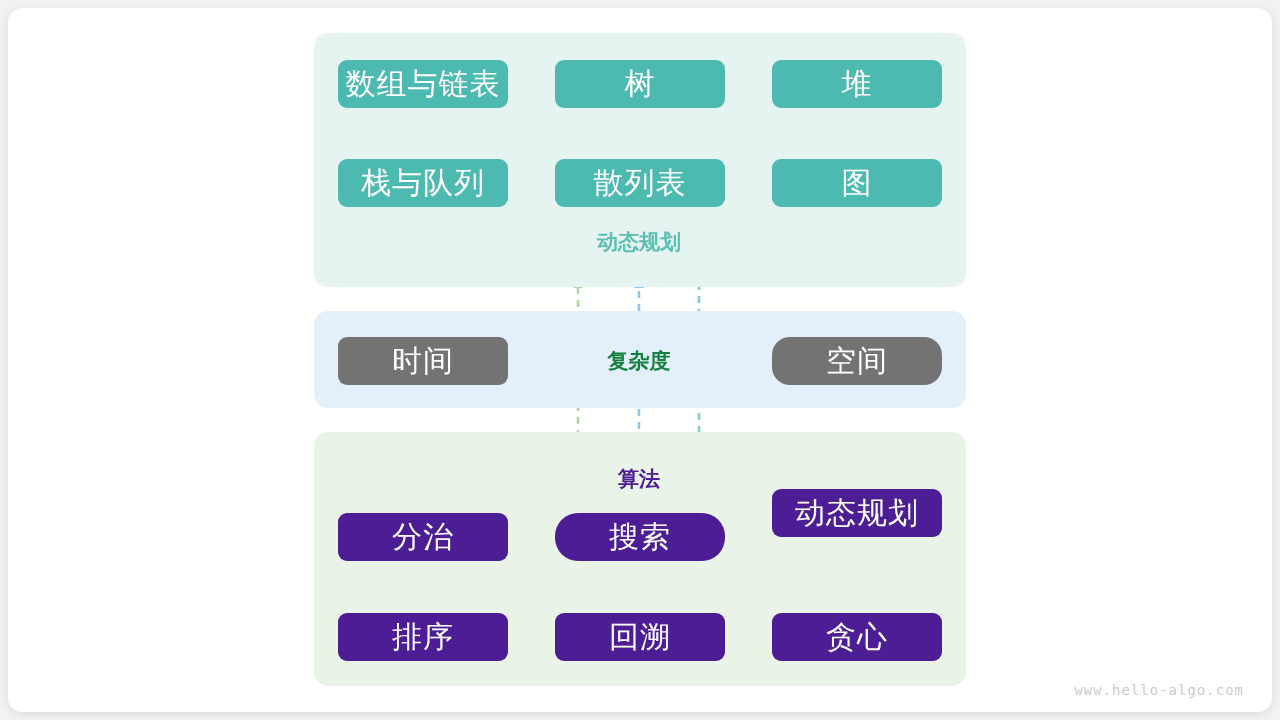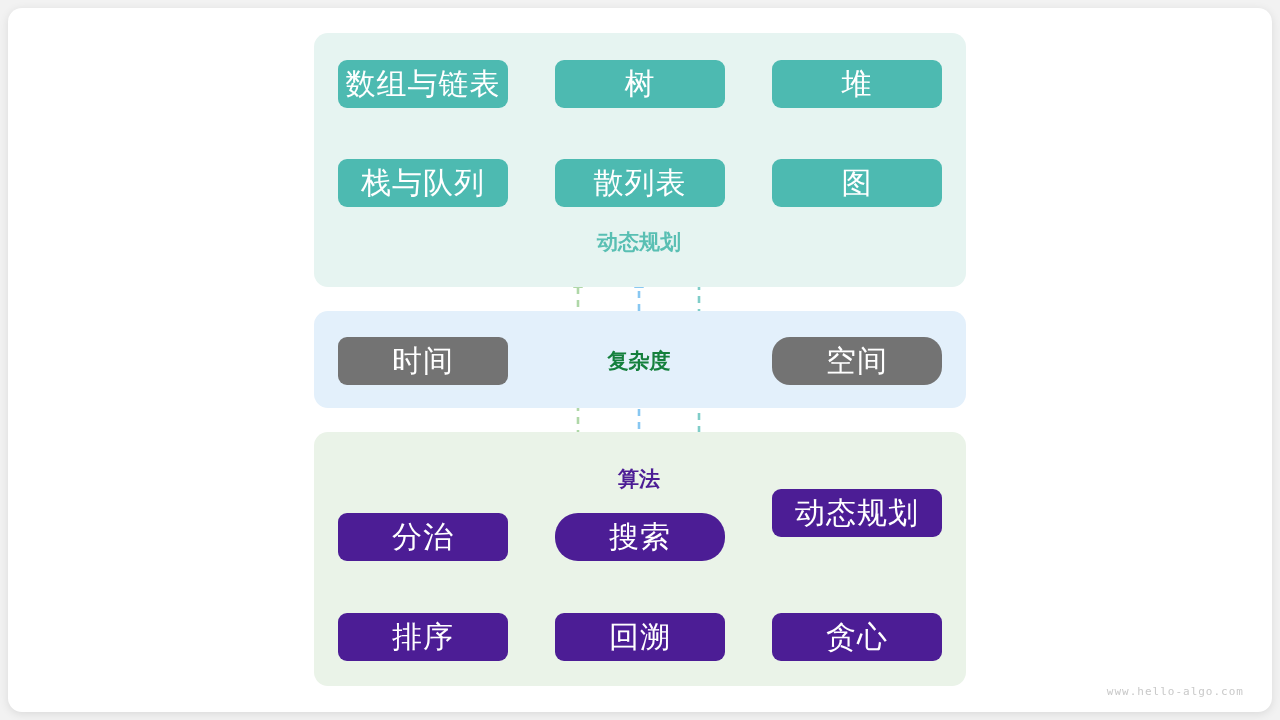--- a/index.html
+++ b/index.html
@@ -25,21 +25,21 @@
     display:flex;align-items:center;justify-content:center;
     color:#ffffff;font-size:30px;letter-spacing:1px;white-space:nowrap;
   }
   .node.teal{background:#4dbab1;}
   .node.blue{background:#737373;}
   .node.green{background:#4c1d95;}
   svg.edges{position:absolute;left:0;top:0;width:1280px;height:720px;overflow:visible;}
   .watermark{
     position:absolute;right:36px;bottom:22px;
     font-family:"DejaVu Sans Mono","Liberation Mono",monospace;
-    font-size:11px;color:#c9c9c9;letter-spacing:1px;white-space:nowrap;
+    font-size:14px;color:#c9c9c9;letter-spacing:1px;white-space:nowrap;
   }
 </style>
 </head>
 <body>
 
 <div id="card"></div>
 
 <div id="stage">
   <svg class="edges" id="edge-layer">
       <g>

